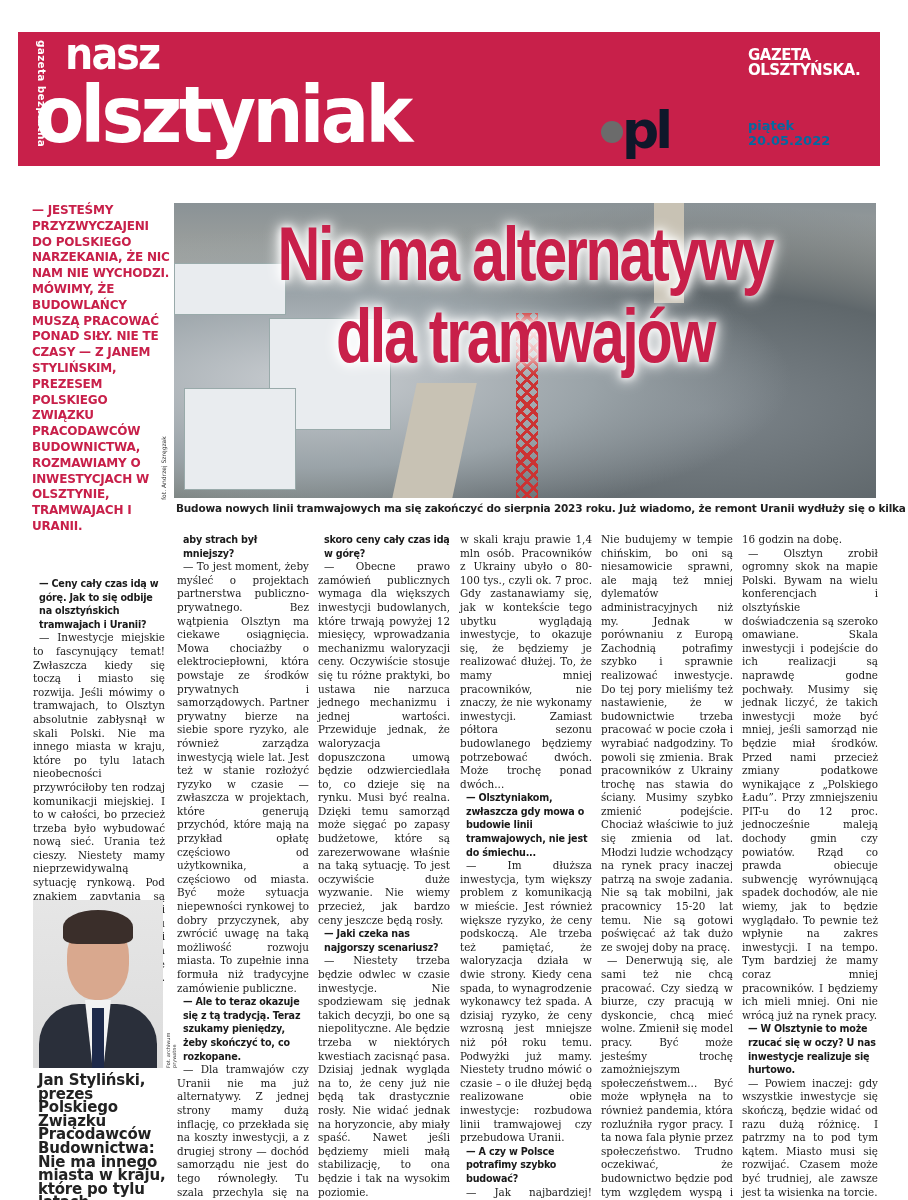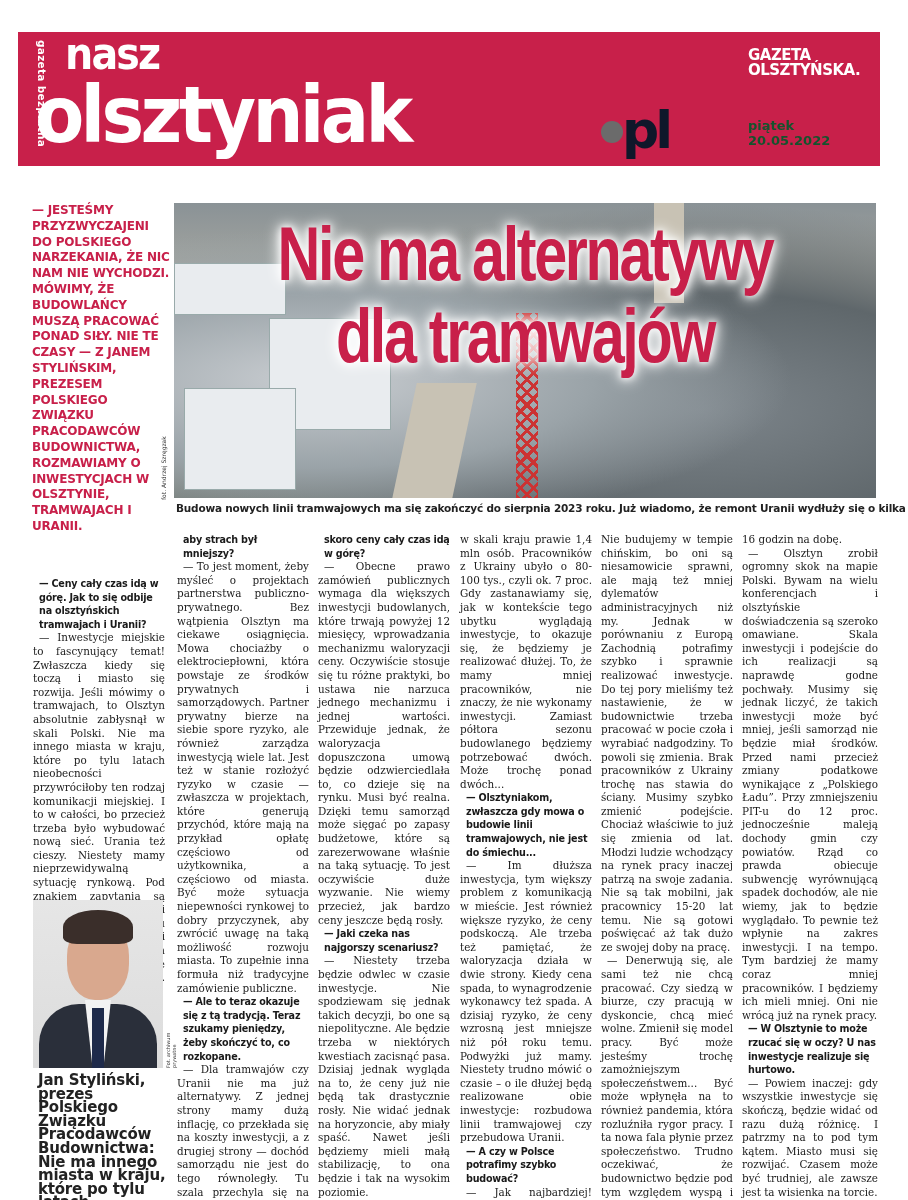--- a/index.html
+++ b/index.html
@@ -6,21 +6,21 @@
   body{width:908px;height:1200px;position:relative;overflow:hidden;font-family:"DejaVu Serif",serif;color:#1a1a1a;}
   .masthead{position:absolute;left:18px;top:32px;width:486px;height:134px;background:#c8204a;}
   .masthead-right{position:absolute;left:540px;top:32px;width:340px;height:134px;background:#c8204a;}
   .mast-gap{position:absolute;left:504px;top:32px;width:36px;height:134px;background:#c8204a;}
   .side-tag{position:absolute;left:28px;top:40px;width:20px;height:120px;color:#fff;font-family:"DejaVu Sans",sans-serif;font-weight:bold;font-size:10.5px;writing-mode:vertical-rl;letter-spacing:0.3px;}
   .logo-nasz{position:absolute;left:65px;top:34px;color:#fff;font-family:"DejaVu Sans",sans-serif;font-weight:bold;font-size:44px;line-height:40px;letter-spacing:-2px;transform:scaleX(0.9);transform-origin:left;}
   .logo-main{position:absolute;left:35px;top:75px;color:#fff;font-family:"DejaVu Sans",sans-serif;font-weight:bold;font-size:78px;line-height:80px;letter-spacing:-4px;transform:scaleX(0.92);transform-origin:left;}
   .logo-dot{position:absolute;left:601px;top:121px;width:22px;height:22px;border-radius:50%;background:#6b6b6b;}
   .logo-pl{position:absolute;left:622px;top:90px;color:#0f172a;font-family:"DejaVu Sans",sans-serif;font-weight:bold;font-size:52px;line-height:80px;letter-spacing:-4px;}
   .brand-gazeta{position:absolute;left:748px;top:48px;color:#fff;font-family:"DejaVu Sans",sans-serif;font-weight:bold;font-size:15px;line-height:15px;letter-spacing:-0.5px;}
-  .pub-day{position:absolute;left:748px;top:118px;color:#14532d;font-family:"DejaVu Sans",sans-serif;font-weight:bold;font-size:13px;line-height:15px;}
+  .pub-day{position:absolute;left:748px;top:118px;color:#0369a1;font-family:"DejaVu Sans",sans-serif;font-weight:bold;font-size:13px;line-height:15px;}
 
   .lead{position:absolute;left:32px;top:203px;width:140px;color:#c8204a;font-family:"DejaVu Sans",sans-serif;font-size:12px;line-height:15.8px;font-weight:bold;text-transform:uppercase;letter-spacing:-0.2px;}
   .photo{position:absolute;left:174px;top:203px;width:702px;height:295px;overflow:hidden;
     background:
       linear-gradient(160deg,rgba(255,255,255,0.0) 0%,rgba(255,255,255,0) 100%),
       radial-gradient(ellipse at 20% 60%,#c9cdd1 0%,#9aa3a8 35%,transparent 60%),
       radial-gradient(ellipse at 75% 70%,#7d858b 0%,#5f676b 40%,transparent 70%),
       linear-gradient(180deg,#8a9296 0%,#b8b5a8 40%,#8c8f86 70%,#6e756f 100%);}
   .bldg{position:absolute;background:#e9ecef;border:1px solid #9aa;}
   .road{position:absolute;background:#c8c2b4;}

